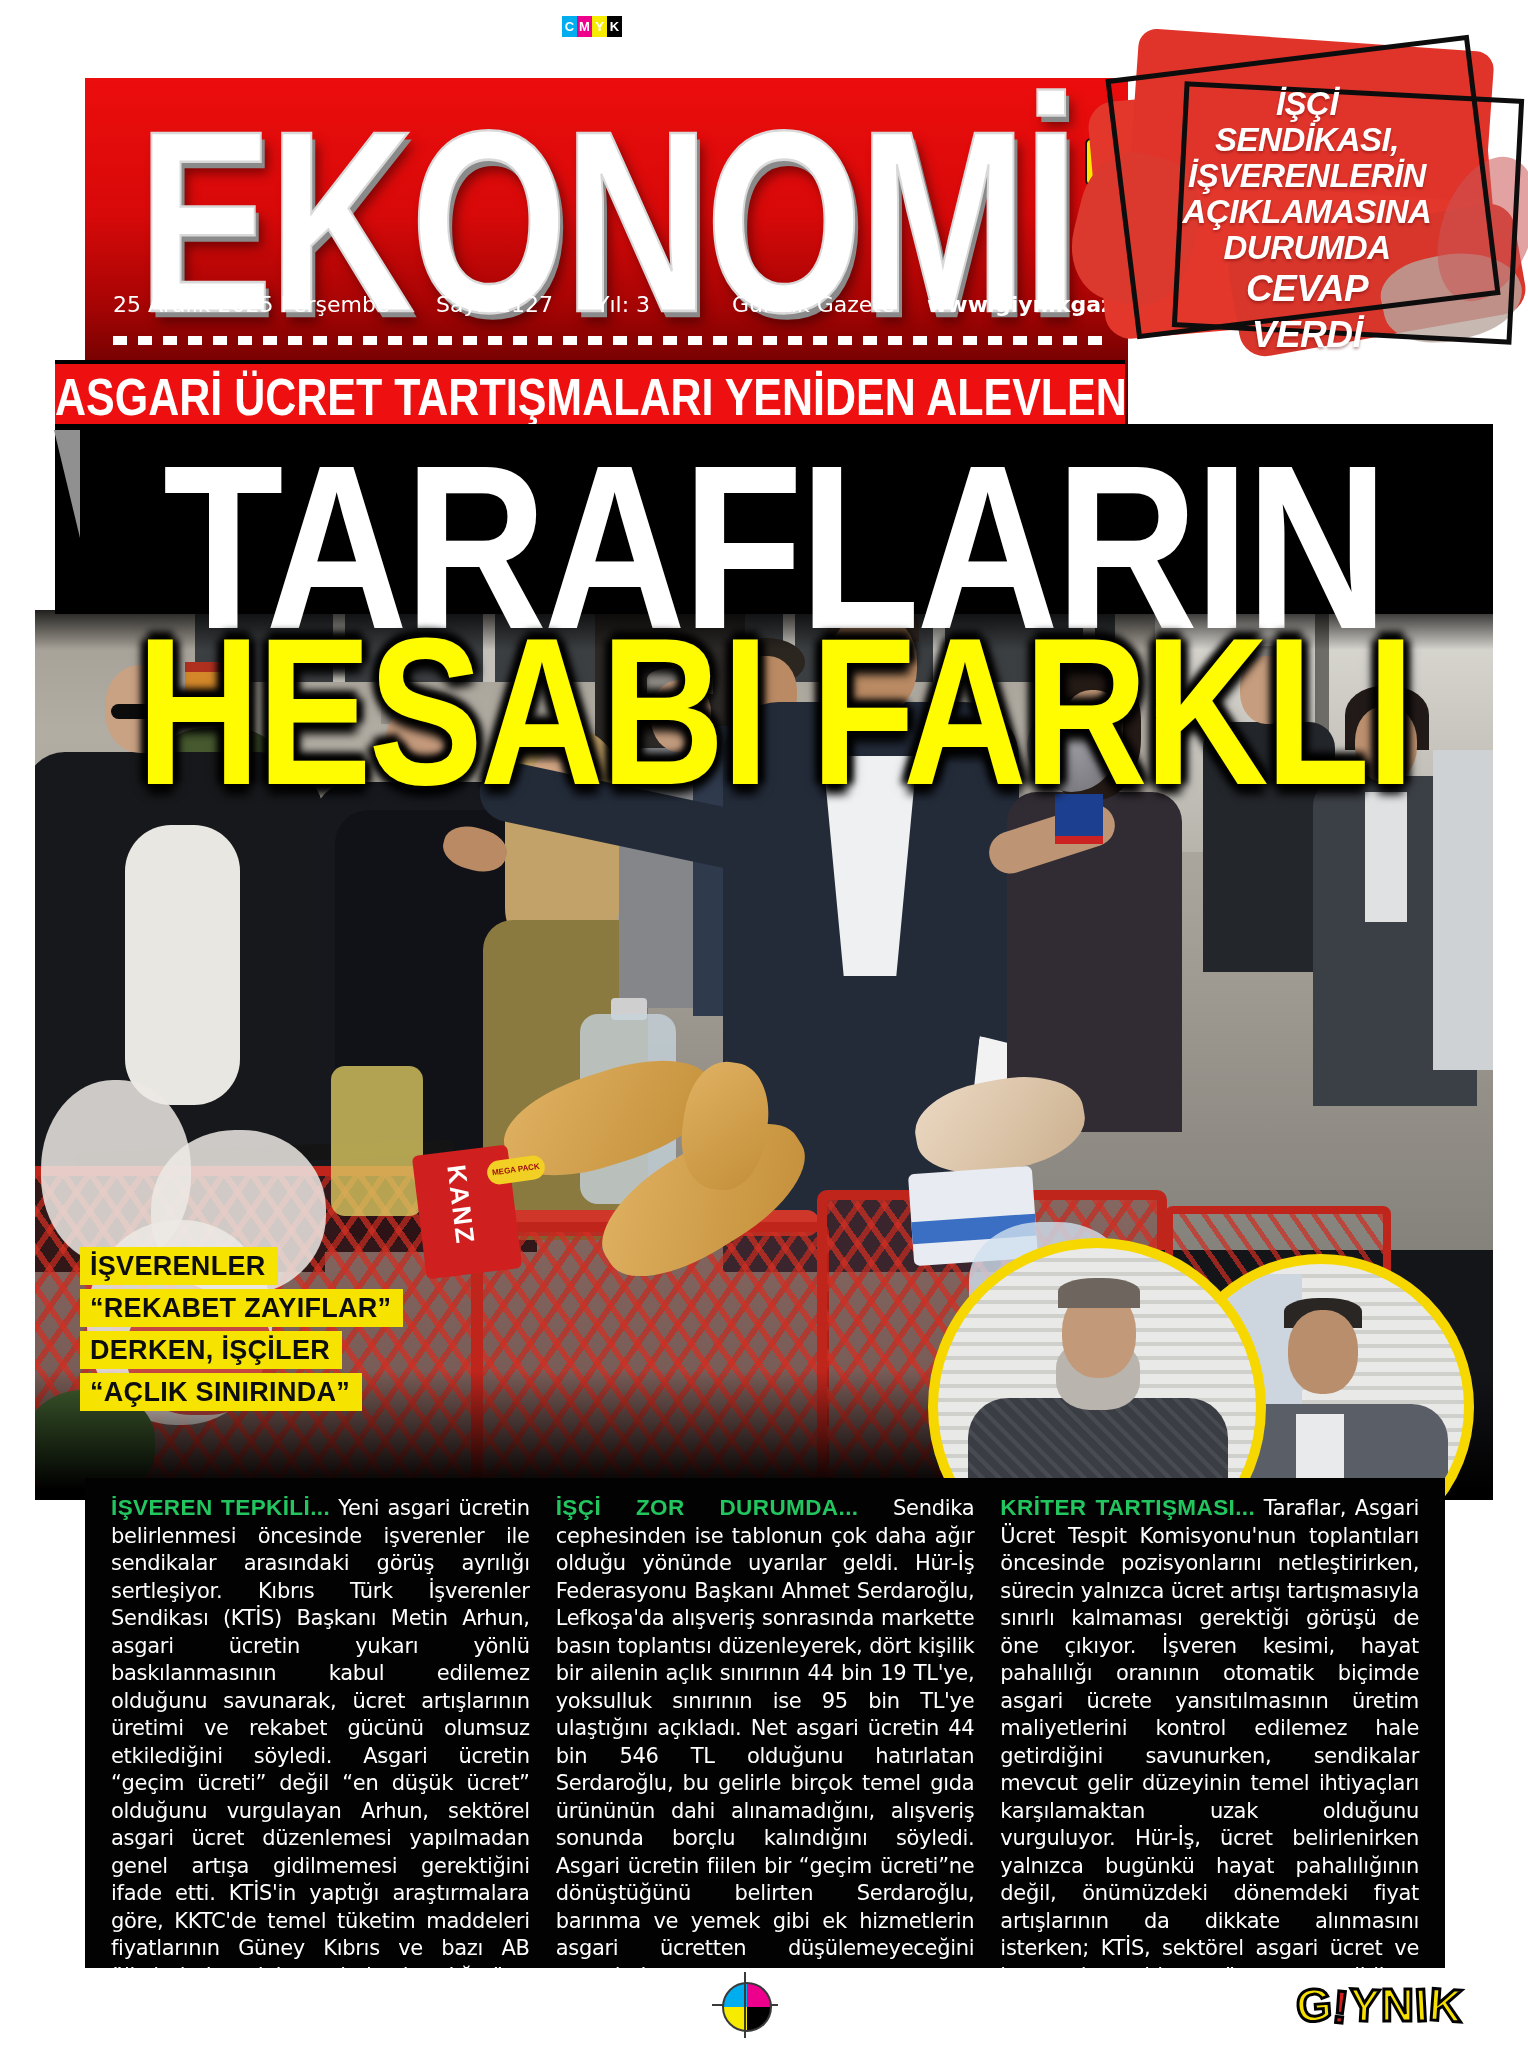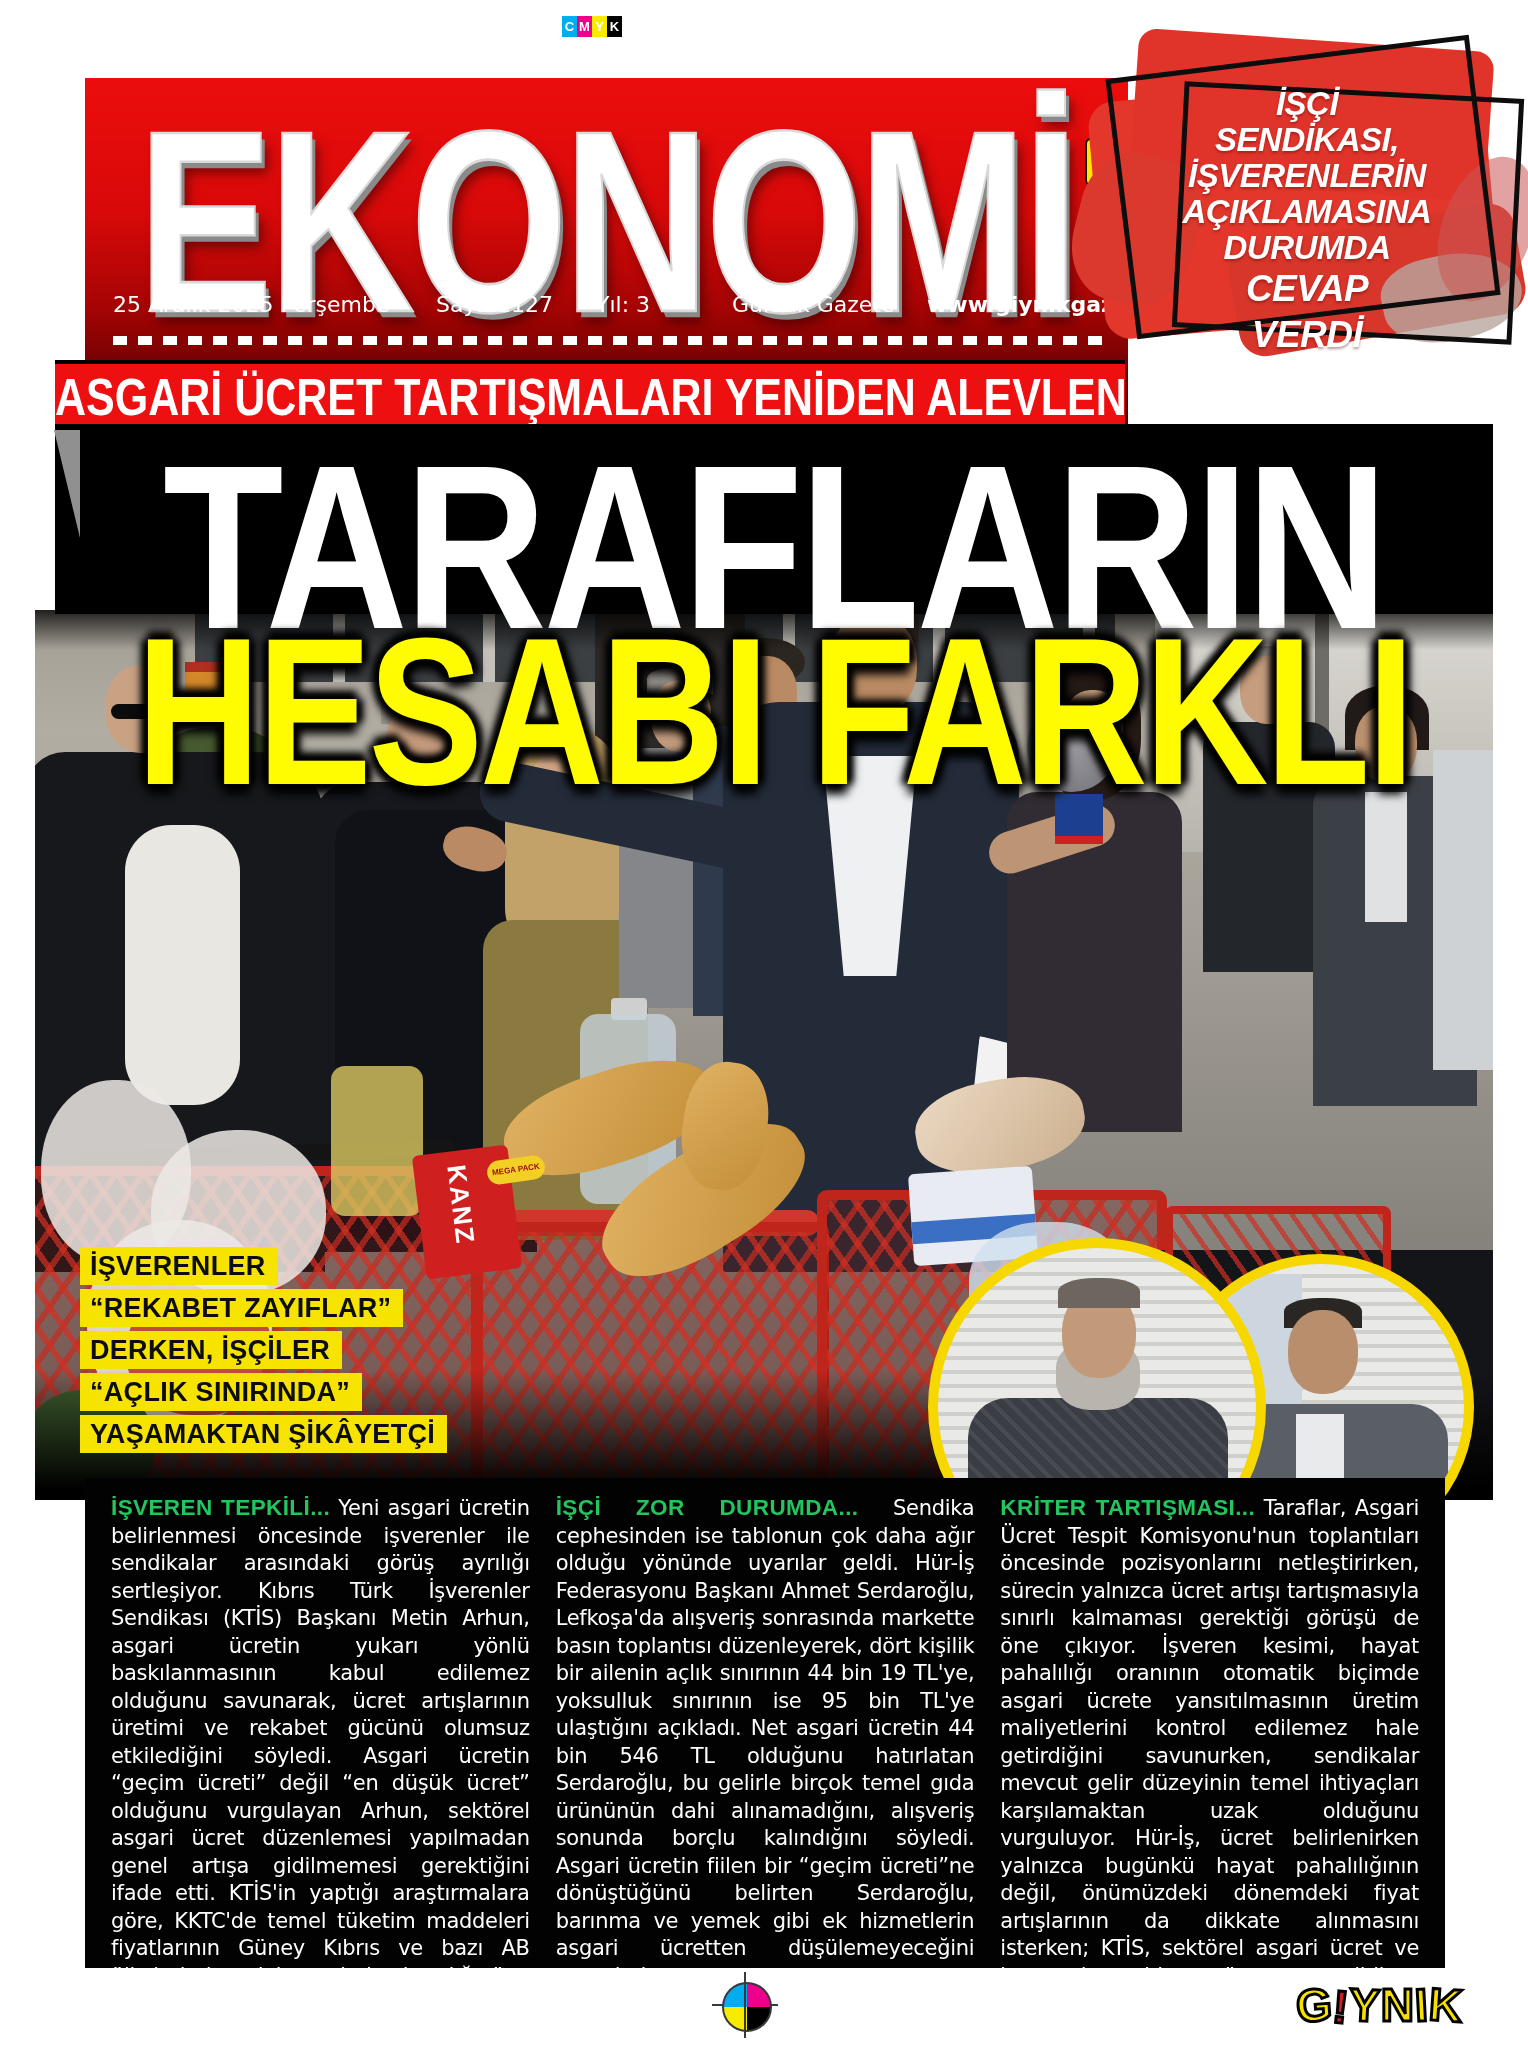--- a/index.html
+++ b/index.html
@@ -358,21 +358,20 @@
 
     <div class="photo-topshade"></div>
     <div class="photo-fade"></div>
   </div>
 
   <div class="caption">
     <div>İŞVERENLER</div>
     <div>“REKABET ZAYIFLAR”</div>
     <div>DERKEN, İŞÇİLER</div>
     <div>“AÇLIK SINIRINDA”</div>
-    <div>YAŞAMAKTAN ŞİKÂYETÇİ</div>
   </div>
 
   <div class="inset inset2">
     <div class="in2-window"></div>
     <div class="in2-body"></div>
     <div class="in2-shirt"></div>
     <div class="in2-hair"></div>
     <div class="in2-head"></div>
   </div>
   <div class="inset inset1">

